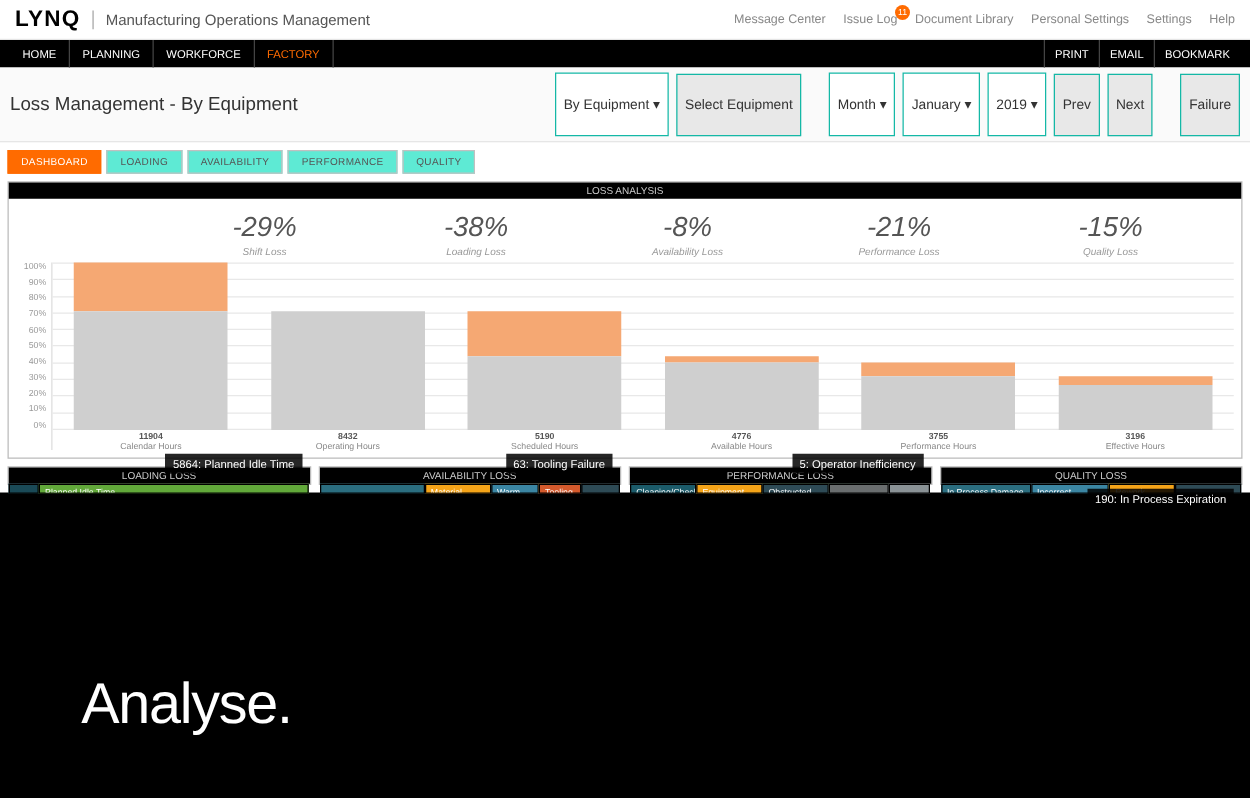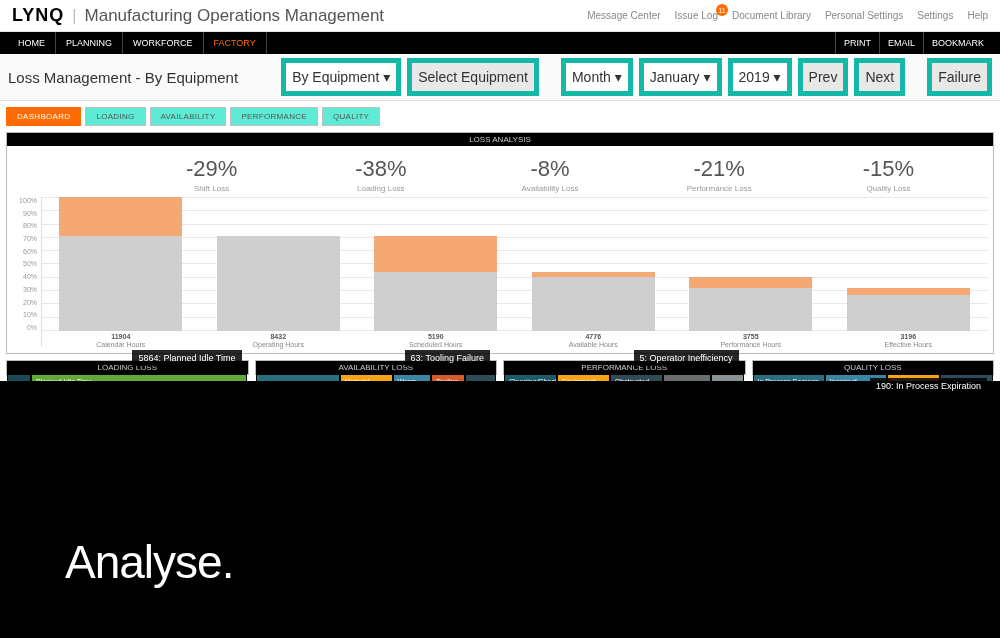--- a/index.html
+++ b/index.html
@@ -3,46 +3,46 @@
 <meta charset="utf-8">
 <style>
   * { margin:0; padding:0; box-sizing:border-box; }
   body { font-family: Arial, Helvetica, sans-serif; background:#000; width:1000px; height:638px; overflow:hidden; }
   .app-shell { background:#fff; width:1000px; }
   
   .topbar { display:flex; align-items:center; height:32px; padding:0 12px; background:#fff; border-bottom:1px solid #e5e5e5; }
   .brand { display:flex; align-items:center; gap:8px; }
   .brand-logo { font-size:18px; font-weight:700; letter-spacing:1px; }
   .brand-sep { color:#bbb; }
-  .brand-sub { font-size:17px; color:#555; }
+  .brand-sub { font-size:12px; color:#555; }
   .topmenu { margin-left:auto; display:flex; align-items:center; gap:14px; font-size:10px; color:#888; }
   .topmenu .item { cursor:pointer; position:relative; }
   .badge { position:absolute; top:-6px; right:-10px; background:#ff6b00; color:#fff; border-radius:50%; font-size:7px; width:12px; height:12px; display:flex; align-items:center; justify-content:center; }
   
   .navbar { background:#000; color:#fff; height:22px; display:flex; align-items:flex-end; padding:0 8px; font-size:9px; }
   .navbar .left { display:flex; gap:0; }
   .navbar .left .navitem { padding:0 10px; border-right:1px solid #444; cursor:pointer; line-height:22px; }
   .navbar .left .navitem.active { color:#ff6b00; }
   .navbar .right { margin-left:auto; display:flex; }
   .navbar .right .navitem { padding:0 8px; border-left:1px solid #444; cursor:pointer; line-height:22px; }
   
   .subheader { display:flex; align-items:center; padding:4px 8px; background:#fafafa; gap:6px; border-bottom:1px solid #e0e0e0; }
   .page-title { font-size:15px; color:#333; flex:1; }
-  .sel, .btn { font-size:14px; padding:6px 6px; background:#efefef; border:5px solid #14b8a6; cursor:pointer; color:#333; }
+  .sel, .btn { font-size:11px; padding:18px 6px; background:#efefef; border:1px solid #14b8a6; cursor:pointer; color:#333; }
   .sel { background:#fff; }
   .btn { background:#e8e8e8; }
   
   .tabs { display:flex; gap:4px; padding:6px 6px; background:#fff; }
   .tab { font-size:8px; padding:4px 10px; border:1px solid #c0c0c0; background:#5eead4; cursor:pointer; color:#555; letter-spacing:.3px; }
   .tab.active { background:#ff6b00; color:#fff; border-color:#ff6b00; }
   
   .panel { margin:0 6px 6px 6px; border:1px solid #bbb; }
   .panel-hd { background:#000; color:#ccc; font-size:8px; text-align:center; padding:2px 0; }
   
-  .metrics { display:flex; padding:10px 20px 0 120px; }
+  .metrics { display:flex; padding:10px 20px 0 120px;font-style:italic; }
   .metric { flex:1; text-align:center; }
   .metric-val { font-size:22px; color:#555; font-weight:300; }
   .metric-lbl { font-size:8px; color:#999; margin-top:2px; }
   
   .chart-wrap { padding:4px 6px 6px 6px; }
   .chart-area { display:flex; height:150px; }
   .ylabels { display:flex; flex-direction:column-reverse; justify-content:space-between; font-size:7px; color:#999; width:28px; text-align:right; padding-right:4px; padding-bottom:16px; }
   .plot { flex:1; position:relative; border-left:1px solid #ddd; }
   .grid { position:absolute; left:0; right:0; bottom:16px; top:0; display:flex; flex-direction:column-reverse; justify-content:space-between; }
   .gl { border-top:1px solid #e8e8e8; height:0; }

